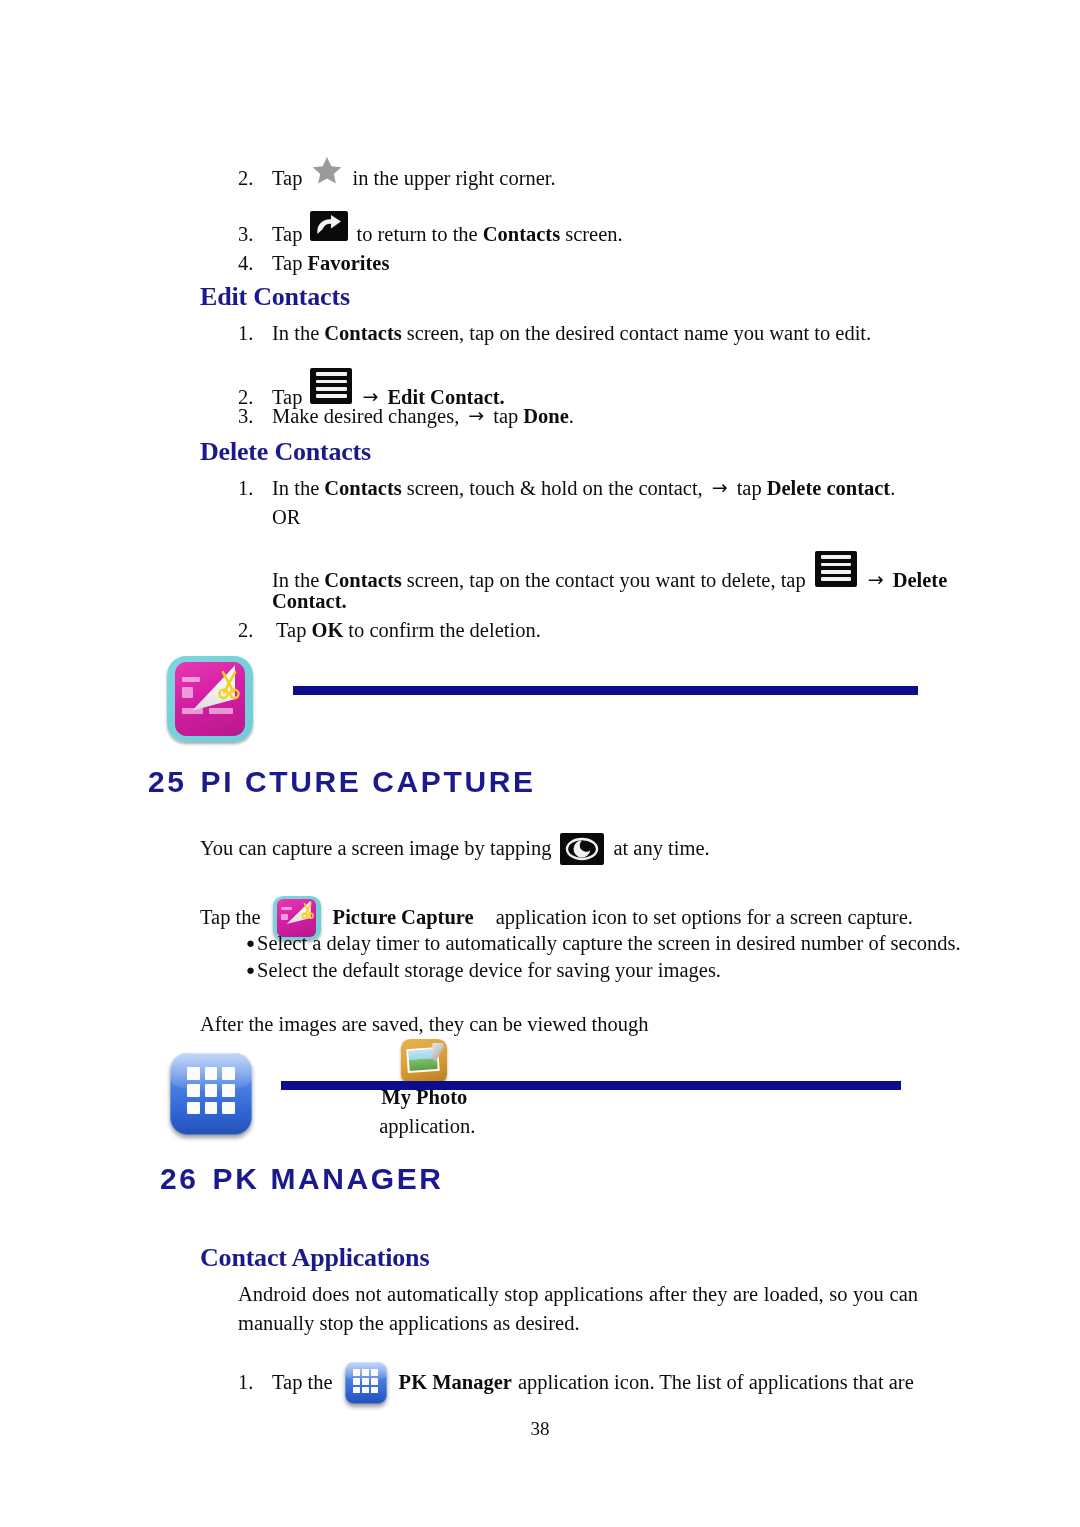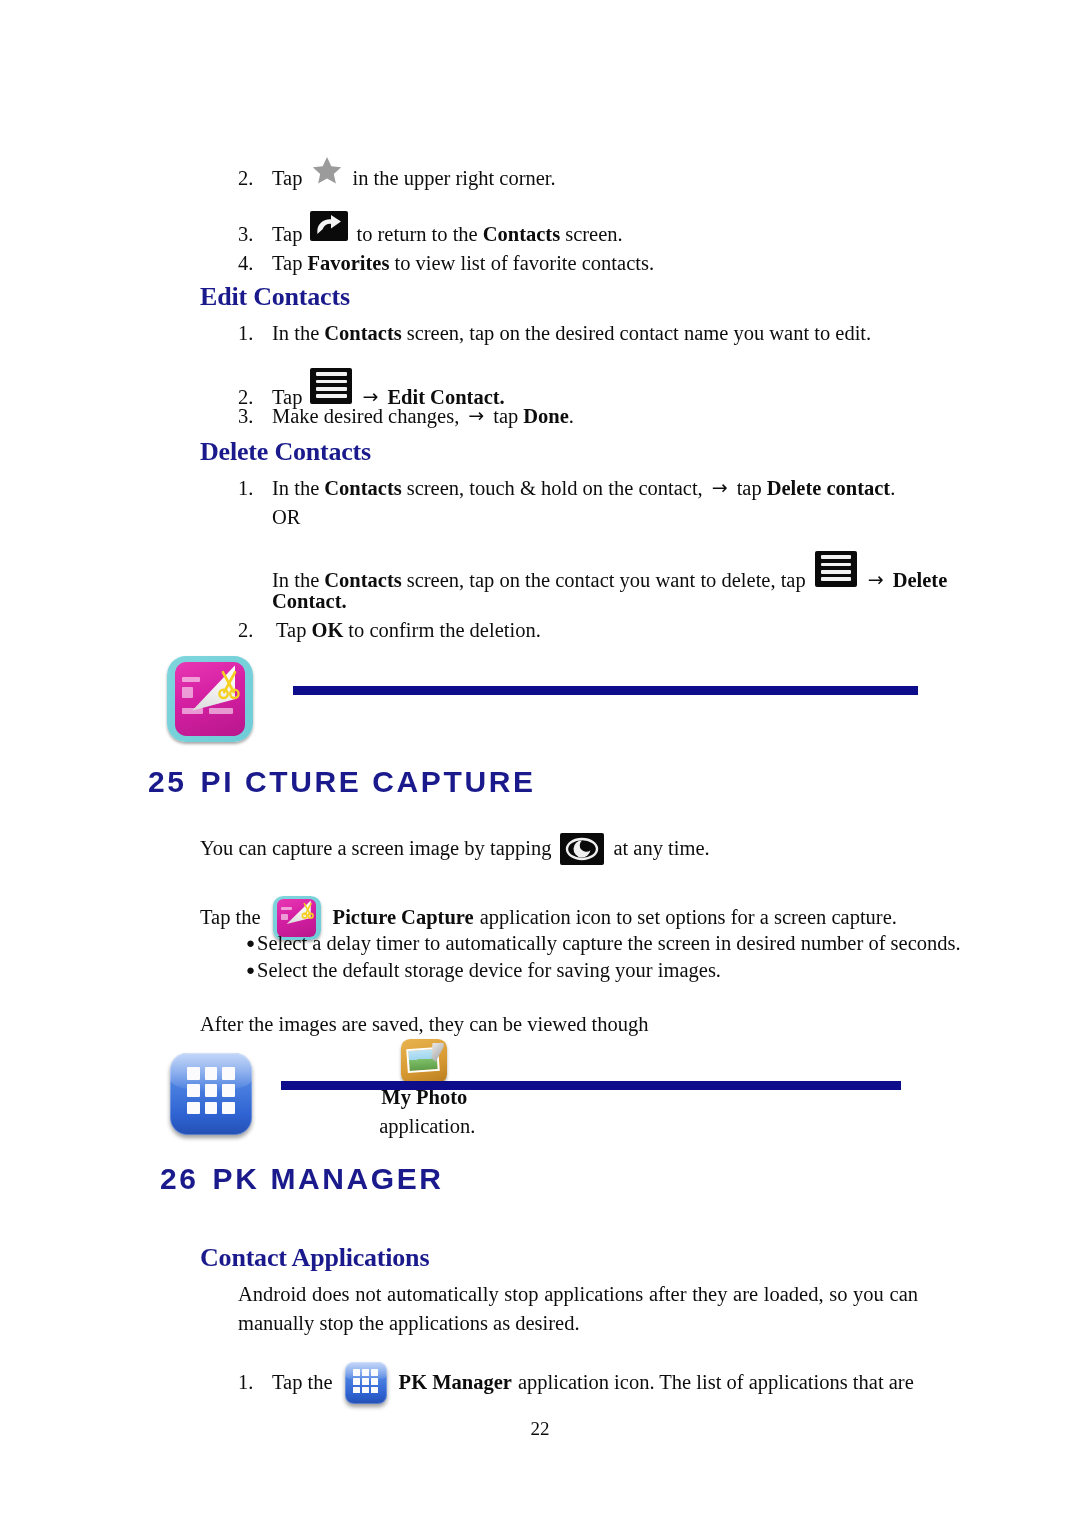--- a/index.html
+++ b/index.html
@@ -272,21 +272,20 @@
       <span class="b" style="margin:0 5px;">Contacts</span>
       <span>screen.</span>
     </span>
   </div>
 
   <div class="num-row body-text" style="left:238px; top:249px;">
     <span class="num">4.</span>
     <span class="content">
       <span>Tap</span>
       <span class="b" style="margin:0 5px;">Favorites</span>
-      <span>to view list of favorite contacts.</span>
     </span>
   </div>
 
   <div class="subhead" style="left:200px; top:282px;">Edit Contacts</div>
 
   <div class="num-row body-text" style="left:238px; top:319px;">
     <span class="num">1.</span>
     <span class="content">
       <span>In the</span>
       <span class="b" style="margin:0 5px;">Contacts</span>
@@ -407,21 +406,21 @@
         <span class="peel"></span>
         <svg class="scissor" viewBox="0 0 40 50" aria-hidden="true">
           <circle cx="11" cy="41" r="7" fill="none" stroke="#f5d020" stroke-width="5"></circle>
           <circle cx="29" cy="41" r="7" fill="none" stroke="#f5d020" stroke-width="5"></circle>
           <path d="M12 38 L30 5" stroke="#f5d020" stroke-width="5" stroke-linecap="round" fill="none"></path>
           <path d="M28 38 L10 5" stroke="#f5d020" stroke-width="5" stroke-linecap="round" fill="none"></path>
         </svg>
       </span>
     </span>
     <span class="b">Picture Capture</span>
-    <span style="margin-left:6px;">application icon to set options for a screen capture.</span>
+    <span style="margin-left:22px;">application icon to set options for a screen capture.</span>
   </div>
 
   <div class="bullet-row body-text" style="left:246px; top:929px;">
     <span class="bullet-dot">●</span>
     <span>Select a delay timer to automatically capture the screen in desired number of seconds.</span>
   </div>
   <div class="bullet-row body-text" style="left:246px; top:956px;">
     <span class="bullet-dot">●</span>
     <span>Select the default storage device for saving your images.</span>
   </div>
@@ -479,15 +478,15 @@
           <span class="cell"></span>
             <span class="cell"></span>
             <span class="cell"></span>
         </span>
       </span>
       <span class="b">PK Manager</span>
       <span style="margin-left:6px;">application icon. The list of applications that are</span>
     </span>
   </div>
 
-  <div class="pageno" style="left:0; top:1418px; width:1080px;">22</div>
+  <div class="pageno" style="left:0; top:1418px; width:1080px;">38</div>
 
 </div>
 
 </body></html>

